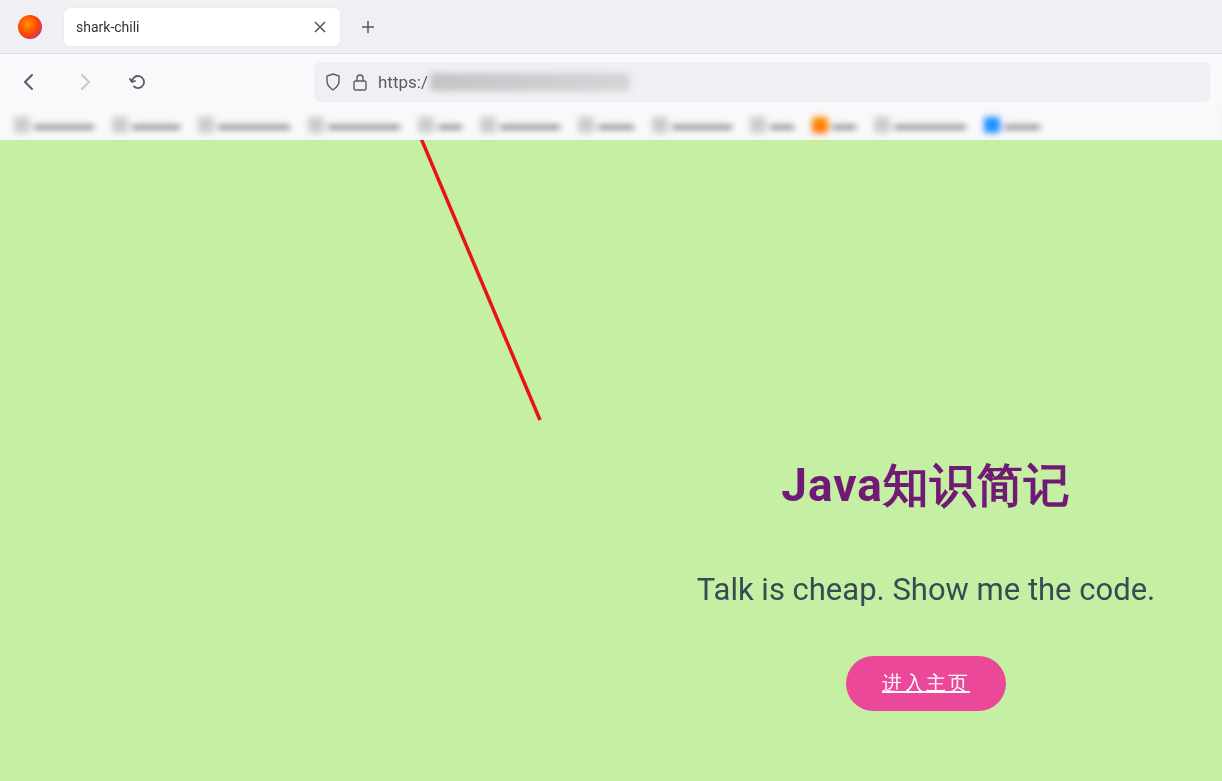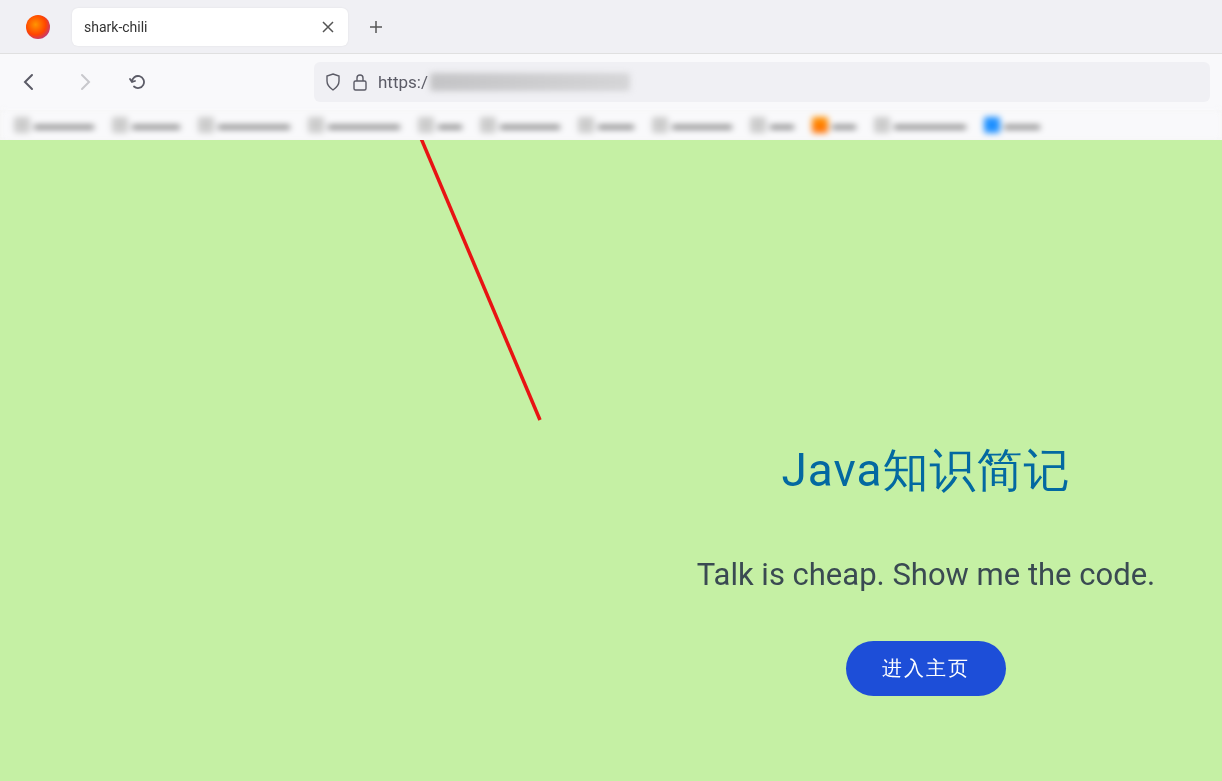--- a/index.html
+++ b/index.html
@@ -8,21 +8,20 @@
       width: 1222px;
       height: 781px;
       overflow: hidden;
       background: #f5f5f5;
     }
     .tab-bar {
       height: 54px;
       background: #f0f0f4;
       display: flex;
       align-items: center;
-      padding-left: 8px;
       border-bottom: 1px solid #e0e0e0;
     }
     .firefox-logo {
       width: 24px;
       height: 24px;
       margin: 0 18px;
       background: radial-gradient(circle at 40% 40%, #ff9500 0%, #ff4500 50%, #8e2de2 100%);
       border-radius: 50%;
       position: relative;
     }
@@ -156,41 +155,43 @@
     }
     .hero {
       position: absolute;
       right: 56px;
       top: 300px;
       text-align: center;
       width: 480px;
     }
     .hero-title {
       font-size: 46px;
-      font-weight: 400;
-      color: #0369a1;
+      font-weight: 700;
+      color: #701a75;
       letter-spacing: 1px;
+      margin-top: 15px;
     }
     .hero-subtitle {
       margin-top: 54px;
       font-size: 31px;
       color: #3a4a52;
       font-weight: 400;
     }
     .hero-btn {
       margin-top: 48px;
       display: inline-block;
-      background: #1d4ed8;
+      background: #ec4899;
       color: #fff;
       font-size: 20px;
       padding: 14px 36px;
       border-radius: 30px;
       border: none;
       cursor: pointer;
       letter-spacing: 2px;
+      text-decoration: underline;
     }
   </style>
 </head>
 <body>
 
 <div class="tab-bar">
   <div class="firefox-logo"></div>
   <div class="tab">
     <span class="tab-title">shark-chili</span>
     <span class="tab-close">

